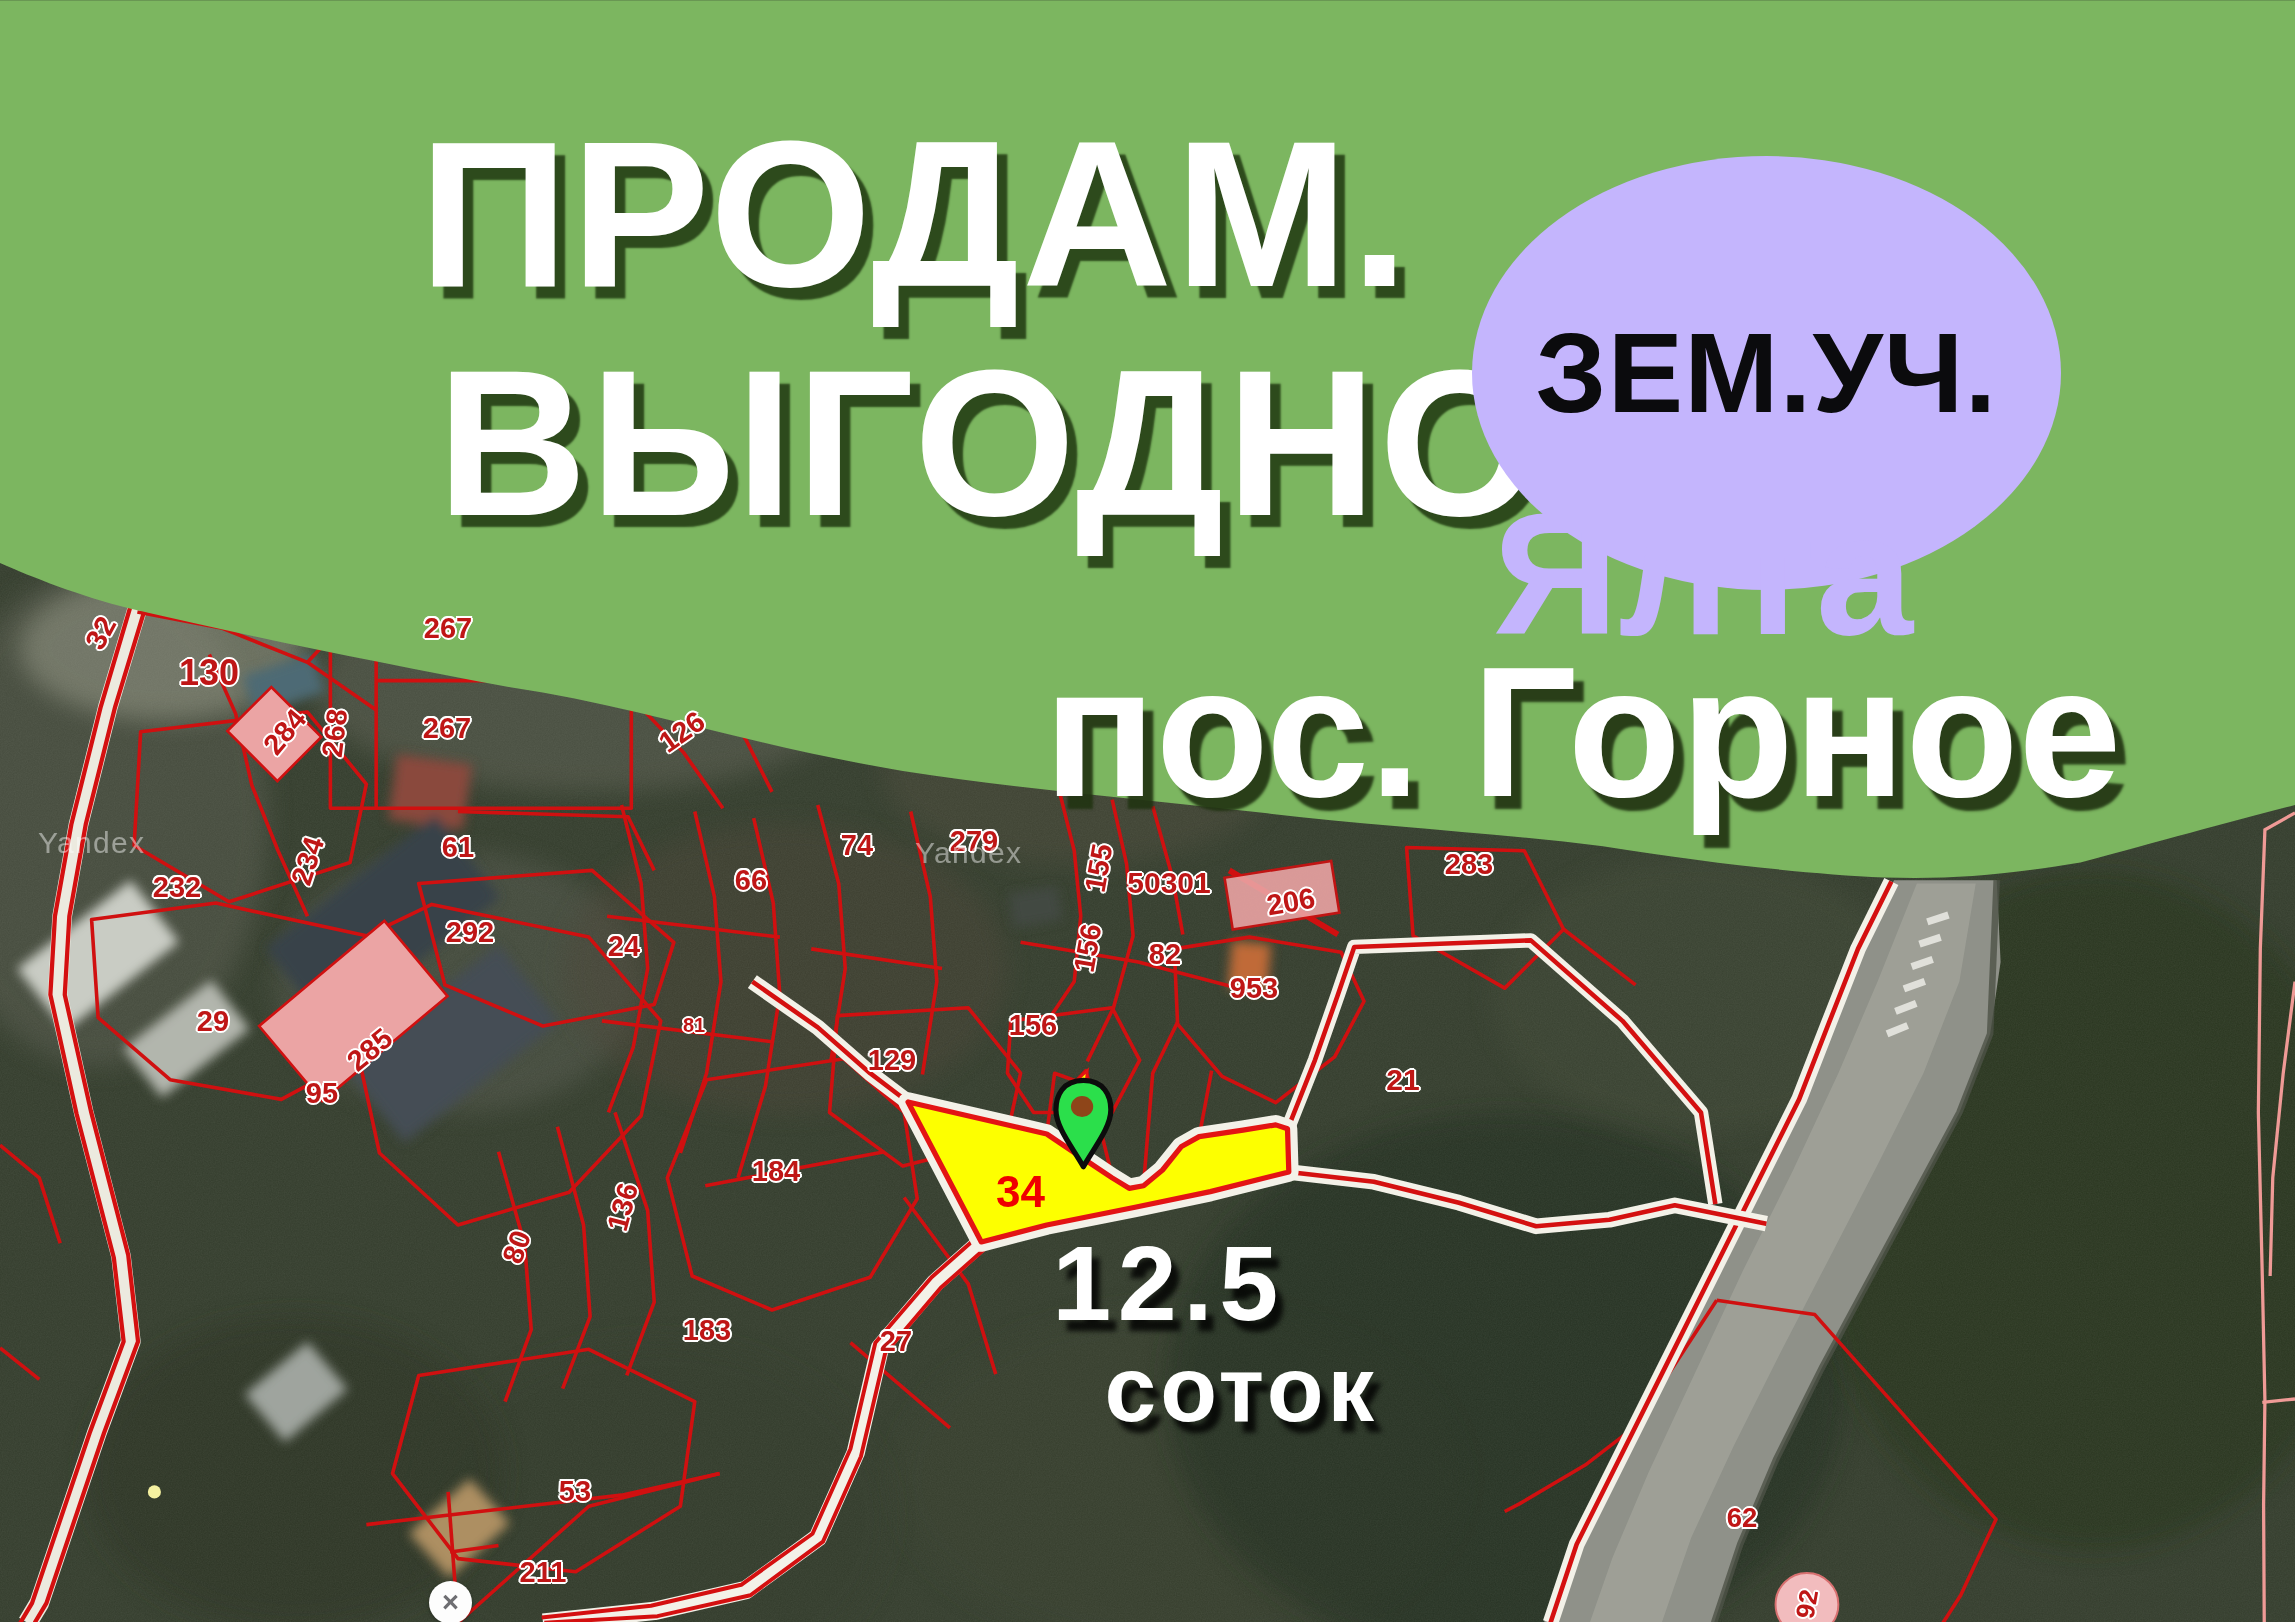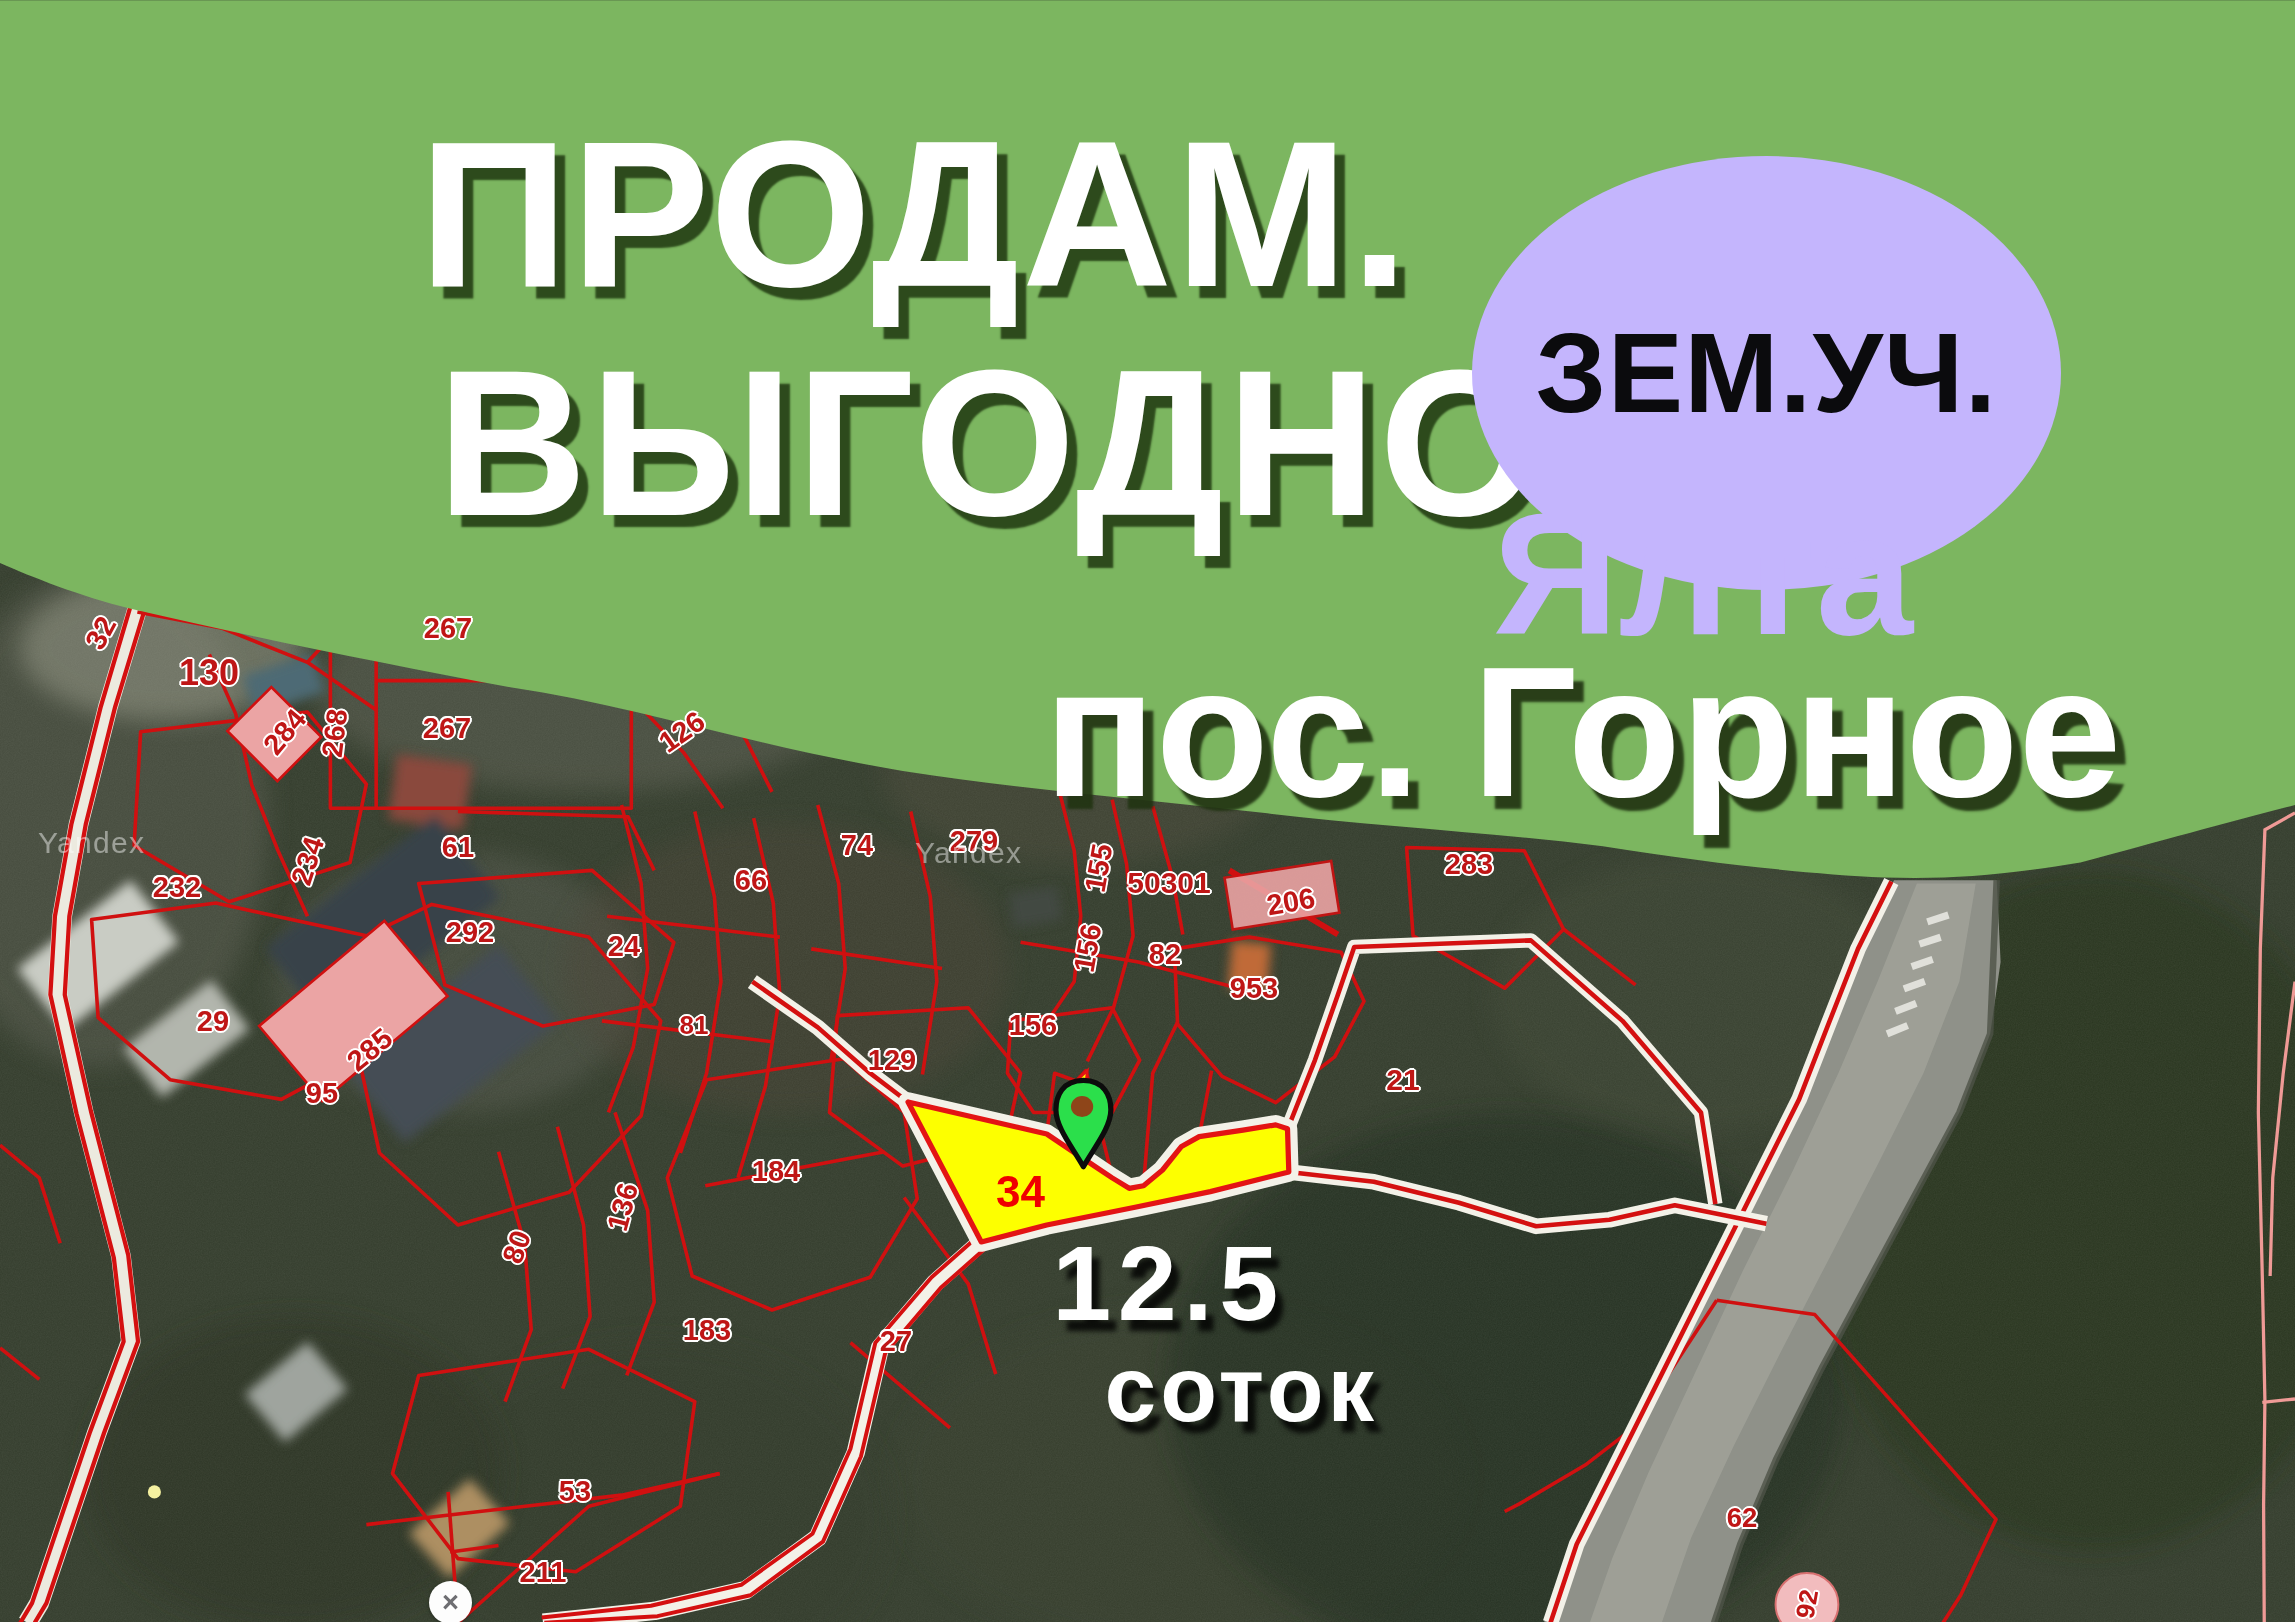--- a/index.html
+++ b/index.html
@@ -256,21 +256,21 @@
       <span class="plabel" style="left: 458px; top: 847px; font-size: 29px; transform: translate(-50%, -50%) rotate(0deg);">61</span>
       <span class="plabel" style="left: 177px; top: 887px; font-size: 29px; transform: translate(-50%, -50%) rotate(0deg);">232</span>
       <span class="plabel" style="left: 308px; top: 861px; font-size: 29px; transform: translate(-50%, -50%) rotate(-72deg);">234</span>
       <span class="plabel" style="left: 470px; top: 932px; font-size: 29px; transform: translate(-50%, -50%) rotate(0deg);">292</span>
       <span class="plabel" style="left: 213px; top: 1021px; font-size: 29px; transform: translate(-50%, -50%) rotate(0deg);">29</span>
       <span class="plabel" style="left: 322px; top: 1093px; font-size: 29px; transform: translate(-50%, -50%) rotate(0deg);">95</span>
       <span class="plabel" style="left: 370px; top: 1050px; font-size: 29px; transform: translate(-50%, -50%) rotate(-40deg);">285</span>
       <span class="plabel" style="left: 682px; top: 732px; font-size: 29px; transform: translate(-50%, -50%) rotate(-35deg);">126</span>
       <span class="plabel" style="left: 743px; top: 880px; font-size: 29px; transform: translate(-50%, -50%) rotate(0deg); padding-left: 16px;">66</span>
       <span class="plabel" style="left: 624px; top: 946px; font-size: 29px; transform: translate(-50%, -50%) rotate(0deg);">24</span>
-      <span class="plabel" style="left: 694px; top: 1025px; font-size: 26px; transform: translate(-50%, -50%) rotate(0deg);">81</span>
+      <span class="plabel" style="left: 694px; top: 1025px; font-size: 20px; transform: translate(-50%, -50%) rotate(0deg);">81</span>
       <span class="plabel" style="left: 857px; top: 845px; font-size: 29px; transform: translate(-50%, -50%) rotate(0deg);">74</span>
       <span class="plabel" style="left: 974px; top: 841px; font-size: 29px; transform: translate(-50%, -50%) rotate(0deg);">279</span>
       <span class="plabel" style="left: 892px; top: 1060px; font-size: 29px; transform: translate(-50%, -50%) rotate(0deg);">129</span>
       <span class="plabel" style="left: 1099px; top: 868px; font-size: 29px; transform: translate(-50%, -50%) rotate(-80deg);">155</span>
       <span class="plabel" style="left: 1169px; top: 883px; font-size: 30px; transform: translate(-50%, -50%) rotate(0deg);">50301</span>
       <span class="plabel" style="left: 1291px; top: 902px; font-size: 29px; transform: translate(-50%, -50%) rotate(-10deg);">206</span>
       <span class="plabel" style="left: 1469px; top: 864px; font-size: 29px; transform: translate(-50%, -50%) rotate(0deg);">283</span>
       <span class="plabel" style="left: 1088px; top: 948px; font-size: 29px; transform: translate(-50%, -50%) rotate(-80deg);">156</span>
       <span class="plabel" style="left: 1165px; top: 954px; font-size: 29px; transform: translate(-50%, -50%) rotate(0deg);">82</span>
       <span class="plabel" style="left: 1254px; top: 988px; font-size: 29px; transform: translate(-50%, -50%) rotate(0deg);">953</span>

